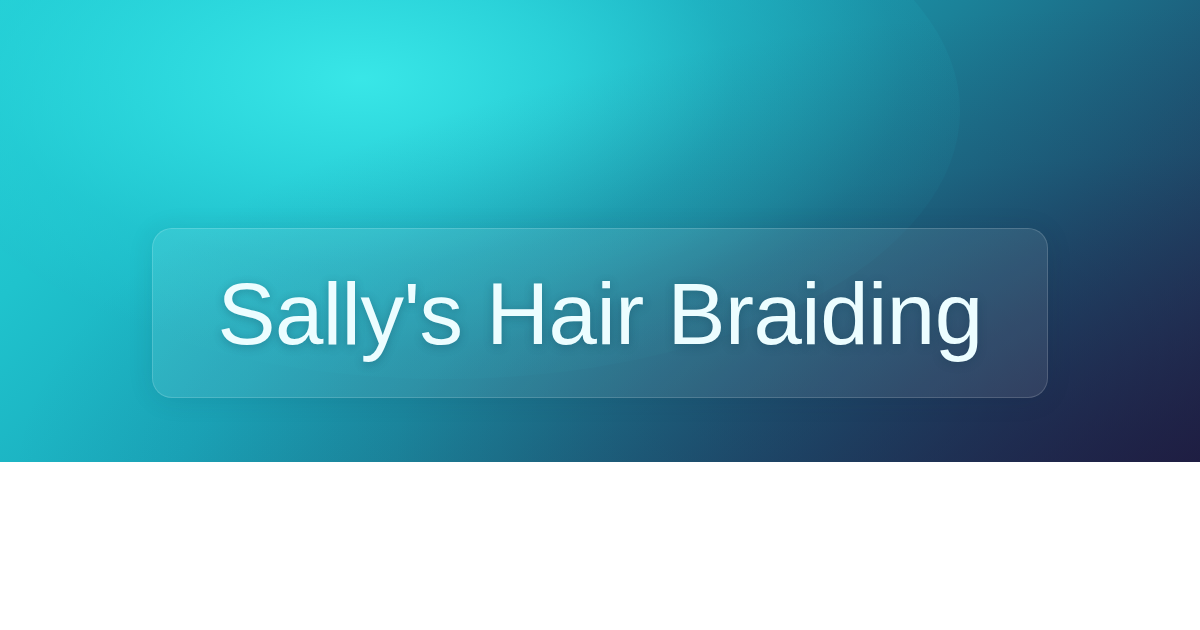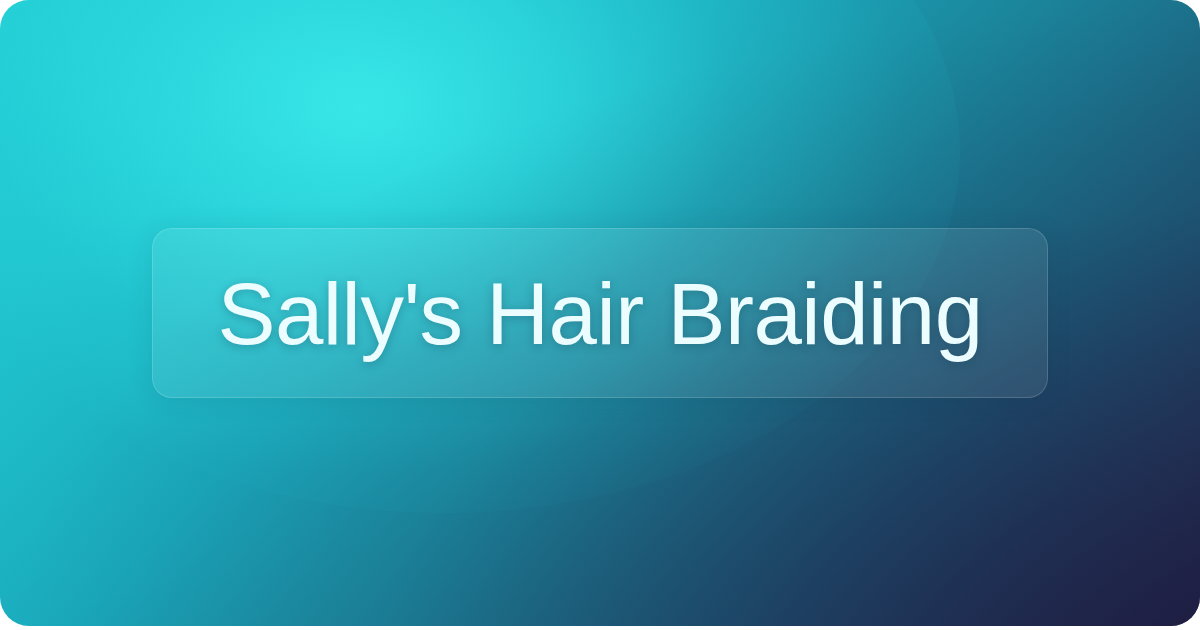--- a/index.html
+++ b/index.html
@@ -11,34 +11,33 @@
   }
 
   body {
     font-family: "Liberation Sans", sans-serif;
   }
 
   
   #og-card {
     position: relative;
     width: 1200px;
-    height: 626px;
+    height: 462px;
     overflow: hidden;
     
     background-color: #1aa8b8;
     background-image:
       linear-gradient(135deg,
         #24d3d8 0%,
         #1fc3cd 18%,
         #1aa9bc 38%,
         #1b8299 58%,
         #1d5a78 76%,
         #223a5c 90%,
         #232446 100%);
-    border-radius: 29px;
   }
 
   
   #og-card::before {
     content: "";
     position: absolute;
     left: -6%;
     top: -34%;
     width: 86%;
     height: 116%;

